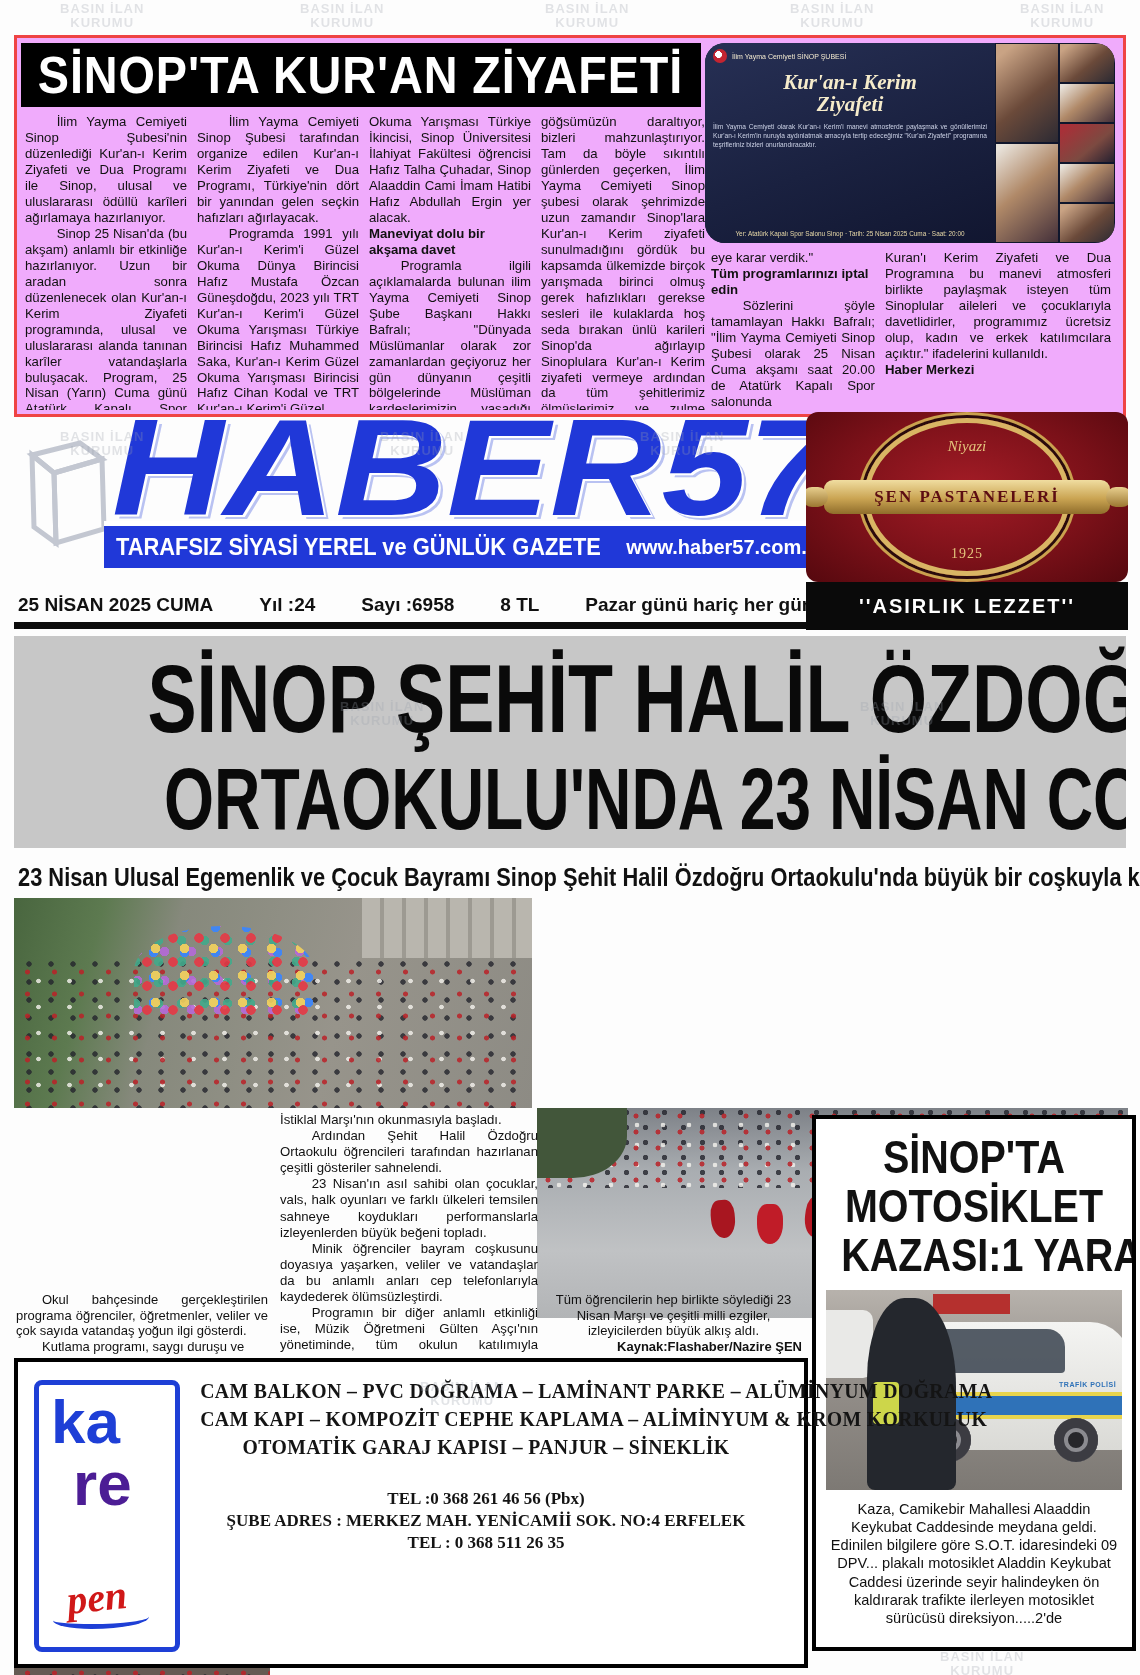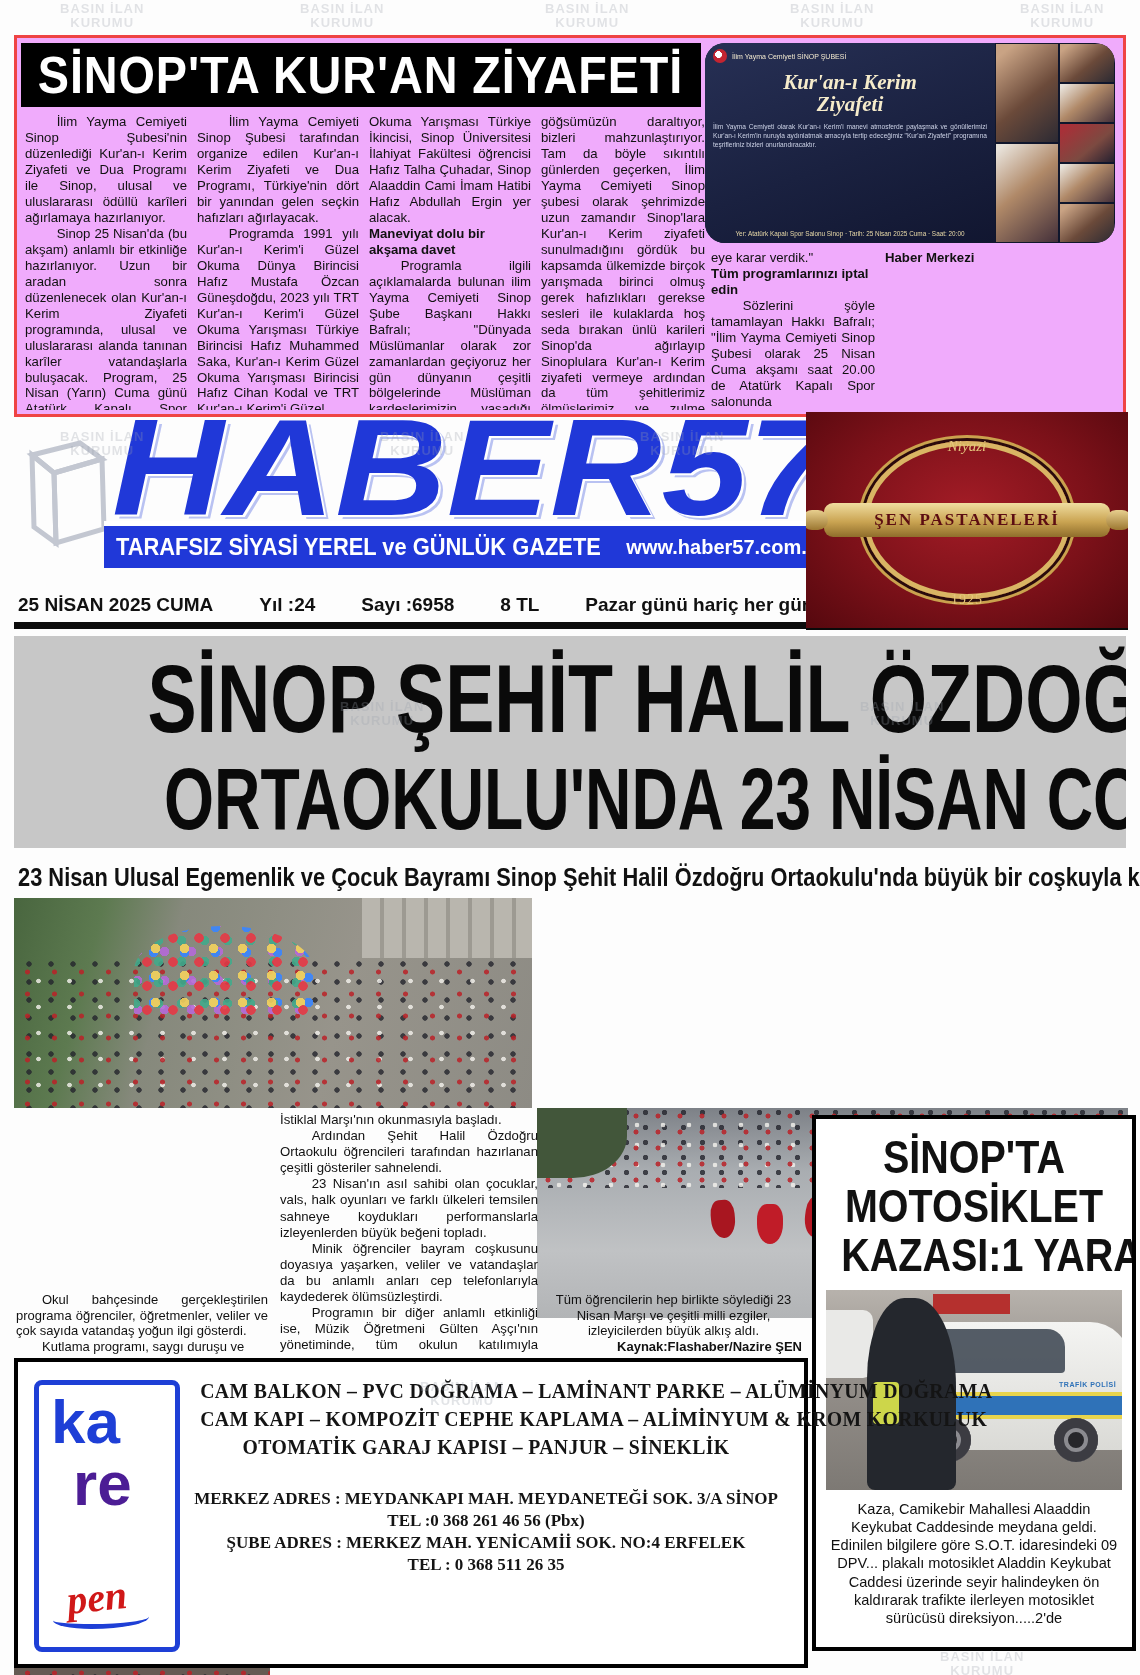--- a/index.html
+++ b/index.html
@@ -38,21 +38,21 @@
   .blueband{background:#2038d8;border-top:5px solid #fff;color:#fff;display:flex;align-items:center;
             justify-content:space-between;padding:0 12px;}
   .blueband .tag{font-weight:bold;font-size:23px;transform:scaleX(.95);transform-origin:left center;white-space:nowrap;}
   .blueband .web{font-weight:bold;font-size:20px;white-space:nowrap;}
   .daterow{display:flex;align-items:center;font-weight:bold;font-size:19px;}
   .daterow span{margin-right:46px;white-space:nowrap;}
   .daterow .sched{margin-left:auto;margin-right:0;}
   .blackrule{background:#0c0c0c;}
   
   .senbox{overflow:hidden;}
-  .sen-red{position:relative;height:216px;background:radial-gradient(ellipse at 50% 45%,#a31c26 0%,#7c1119 55%,#55080e 100%);}
+  .sen-red{position:relative;height:170px;background:radial-gradient(ellipse at 50% 45%,#a31c26 0%,#7c1119 55%,#55080e 100%);border-radius:12px;}
   .sen-ell{position:absolute;left:50%;top:50%;transform:translate(-50%,-50%);width:196px;height:148px;
            border:5px solid #d9b564;border-radius:50%;box-shadow:0 0 0 3px #2a0a0c, 0 0 0 6px #caa14e;}
   .sen-pin{position:absolute;left:50%;top:50%;transform:translate(-50%,-50%);width:286px;height:34px;
            background:linear-gradient(#f0dda0 0%,#caa452 55%,#8f6d2b 100%);border-radius:9px;
            display:flex;align-items:center;justify-content:center;}
   .sen-pin:before,.sen-pin:after{content:"";position:absolute;top:7px;width:26px;height:20px;border-radius:10px;
            background:linear-gradient(#e8cf8e,#9c7731);}
   .sen-pin:before{left:-22px;} .sen-pin:after{right:-22px;}
   .sen-name{font-family:"Liberation Serif",serif;font-weight:bold;font-size:17px;letter-spacing:2px;color:#5c0d12;}
   .sen-top{position:absolute;left:0;right:0;top:26px;text-align:center;font-family:"Liberation Serif",serif;
@@ -183,20 +183,21 @@
     </div>
     <div class="abs col" style="left:524px;top:76px;width:164px;height:296px;">
       <p>göğsümüzün daraltıyor, bizleri mahzunlaştırıyor. Tam da böyle sıkıntılı günlerden geçerken, İlim Yayma Cemiyeti Sinop şubesi olarak şehrimizde uzun zamandır Sinop'lara Kur'an-ı Kerim ziyafeti sunulmadığını gördük bu kapsamda ülkemizde birçok yarışmada birinci olmuş gerek hafızlıkları gerekse sesleri ile kulaklarda hoş seda bırakan ünlü karileri Sinop'da ağırlayıp Sinoplulara Kur'an-ı Kerim ziyafeti vermeye ardından da tüm şehitlerimiz ölmüşlerimiz ve zulme uğrayan kardeşlerimiz için dua etm-</p>
     </div>
     <div class="abs col" style="left:694px;top:212px;width:164px;height:160px;">
       <p>eye karar verdik."</p>
       <p class="bold">Tüm programlarınızı iptal edin</p>
       <p class="ind">Sözlerini şöyle tamamlayan Hakkı Bafralı; "İlim Yayma Cemiyeti Sinop Şubesi olarak 25 Nisan Cuma akşamı saat 20.00 de Atatürk Kapalı Spor salonunda gerçekleştireceğimiz</p>
     </div>
     <div class="abs col" style="left:868px;top:212px;width:226px;height:160px;">
+      <p>Kuran'ı Kerim Ziyafeti ve Dua Programına  bu manevi atmosferi birlikte paylaşmak isteyen tüm Sinoplular aileleri ve çocuklarıyla davetlidirler, programımız ücretsiz olup, kadın ve erkek katılımcılara açıktır." ifadelerini kullanıldı.</p>
       <p class="bold">Haber Merkezi</p>
     </div>
   </div>
 
   <div class="abs" style="left:18px;top:415px;width:92px;height:150px;">
     <svg width="92" height="150" viewBox="0 0 92 150">
       <g fill="none" stroke="#c3c7d1" stroke-width="5">
         <polygon points="14,40 62,28 84,44 36,58"></polygon>
         <polygon points="14,40 36,58 38,128 16,112"></polygon>
         <polygon points="36,58 84,44 86,114 38,128"></polygon>
@@ -304,20 +305,19 @@
       <span class="k1">ka</span>
       <span class="k2">re</span>
       <span class="swoosh"></span>
       <span class="pen">pen</span>
     </div>
     <div class="abs adlines" style="left:164px;top:14px;width:608px;">
       <div class="svc">CAM BALKON – PVC DOĞRAMA – LAMİNANT PARKE – ALÜMİNYUM DOĞRAMA</div>
       <div class="svc">CAM KAPI – KOMPOZİT CEPHE KAPLAMA – ALİMİNYUM &amp; KROM KORKULUK</div>
       <div class="svc">OTOMATİK GARAJ KAPISI – PANJUR – SİNEKLİK</div>
       <div style="height:24px;"></div>
-      <div class="addr">MERKEZ ADRES : MEYDANKAPI MAH. MEYDANETEĞİ SOK. 3/A SİNOP</div>
       <div class="addr">TEL :0 368 261 46 56 (Pbx)</div>
       <div class="addr">ŞUBE ADRES : MERKEZ MAH. YENİCAMİİ SOK. NO:4 ERFELEK</div>
       <div class="addr">TEL : 0 368 511 26 35</div>
     </div>
   </div>
 
 </div>
 
 </body></html>

